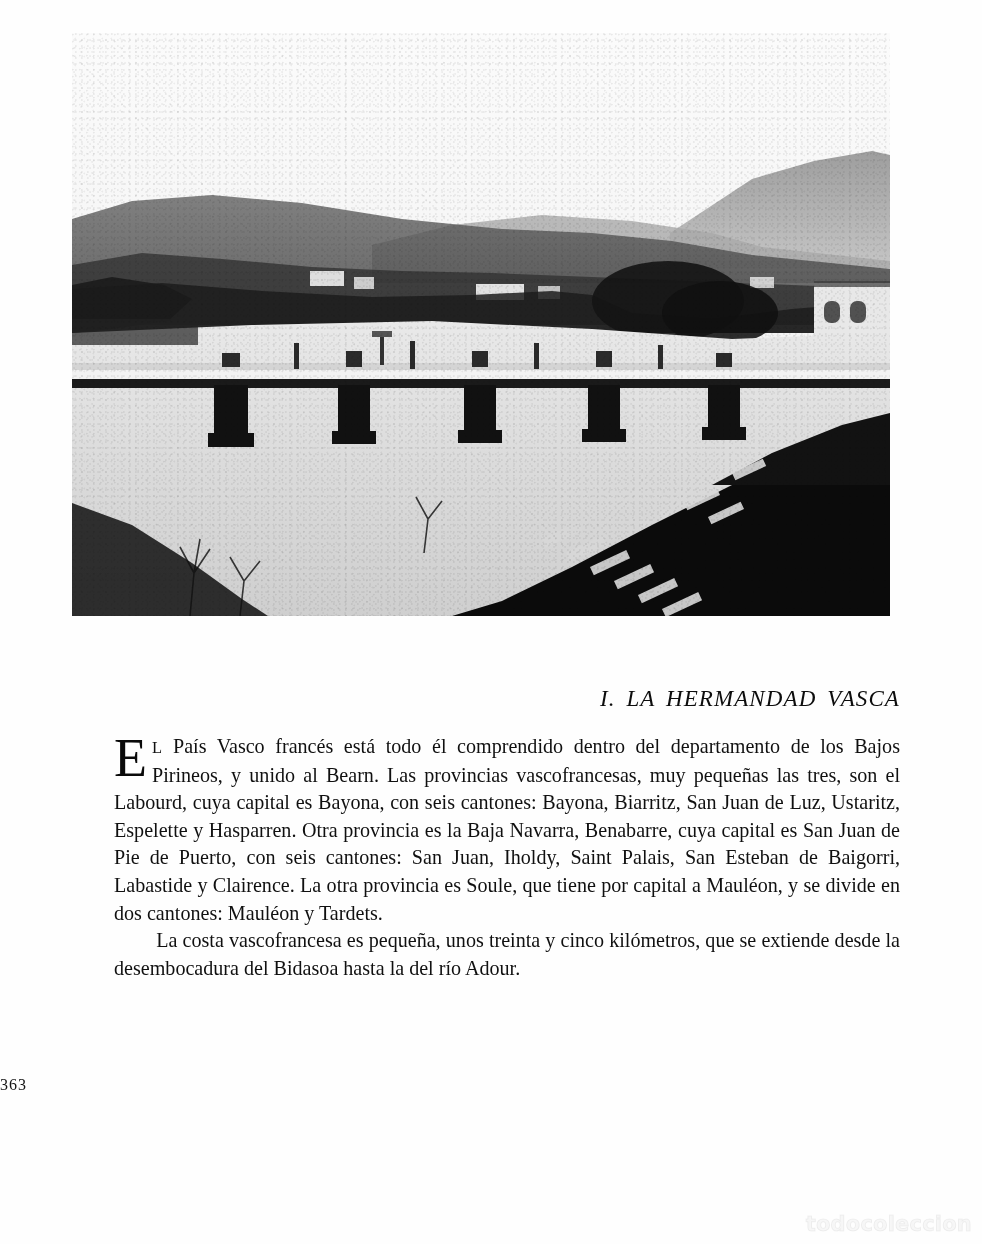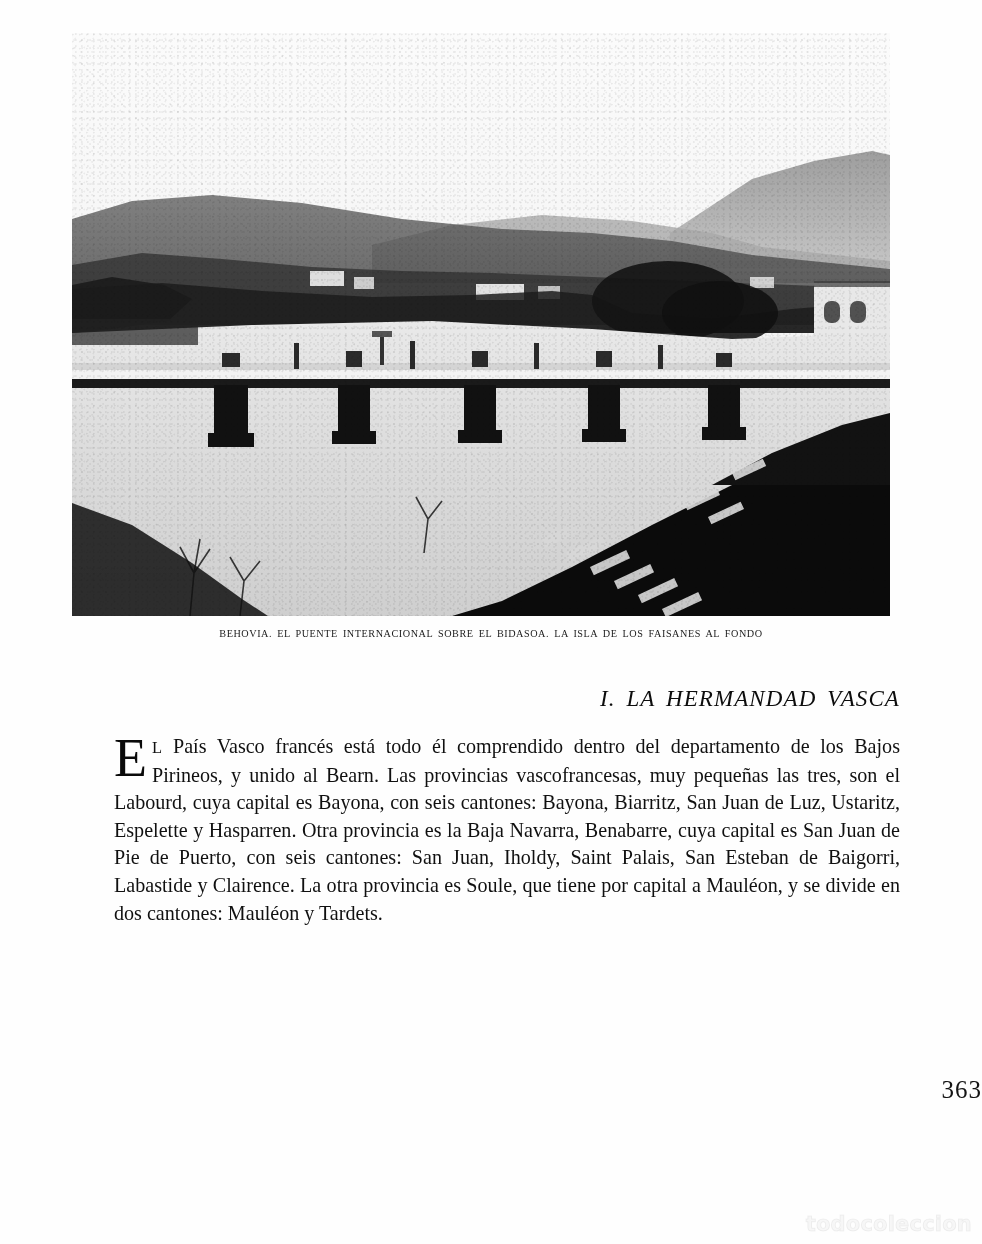--- a/index.html
+++ b/index.html
@@ -115,22 +115,22 @@
     font-size: 0.82em;
     letter-spacing: .3px;
   }
 
   
   .folio {
     position: absolute;
     left: 0;
     right: 0;
     top: 1076px;
-    text-align: right;
-    font-size: 25px;
+    text-align: left;
+    font-size: 16px;
     letter-spacing: 1px;
     color: #141414;
   }
 
   
   .watermark {
     position: absolute;
     right: 10px;
     bottom: 8px;
     font-family: "DejaVu Sans", sans-serif;
@@ -255,25 +255,25 @@
 
         <path d="M0 470 L60 492 L120 530 L170 566 L196 583 L0 583 Z" fill="#101010" opacity=".85"></path>
 
         <rect x="308" y="302" width="4" height="30" fill="#333"></rect>
         <rect x="300" y="298" width="20" height="6" fill="#555"></rect>
       </svg>
     </div>
     <div class="photo-grain"></div>
   </div>
 
-  <div class="caption">BEHOVIA. EL PUENTE INTERNACIONAL SOBRE EL BIDASOA. LA ISLA DE LOS FAISANES AL FONDO</div>
 
   <div class="section-heading">I.  LA HERMANDAD VASCA</div>
 
   <div class="body-text">
     <p class="dropcap-para"><span class="dropcap">E</span><span class="smallcaps">L</span><span> País Vasco francés está todo él comprendido dentro del departamento de los Bajos Pirineos, y unido al Bearn. Las provincias vascofrancesas, muy pequeñas las tres, son el Labourd, cuya capital es Bayona, con seis cantones: Bayona, Biarritz, San Juan de Luz, Ustaritz, Espelette y Hasparren. Otra provincia es la Baja Navarra, Benabarre, cuya capital es San Juan de Pie de Puerto, con seis cantones: San Juan, Iholdy, Saint Palais, San Esteban de Baigorri, Labastide y Clairence. La otra provincia es Soule, que tiene por capital a Mauléon, y se divide en dos cantones: Mauléon y Tardets.</span></p>
+    <p class="indent">La costa vascofrancesa es pequeña, unos treinta y cinco kilómetros, que se extiende desde la desembocadura del Bidasoa hasta la del río Adour.</p>
   </div>
 
   <div class="folio">363</div>
 
   <div class="watermark">todocoleccion</div>
 
 </div>
 
 </body></html>

